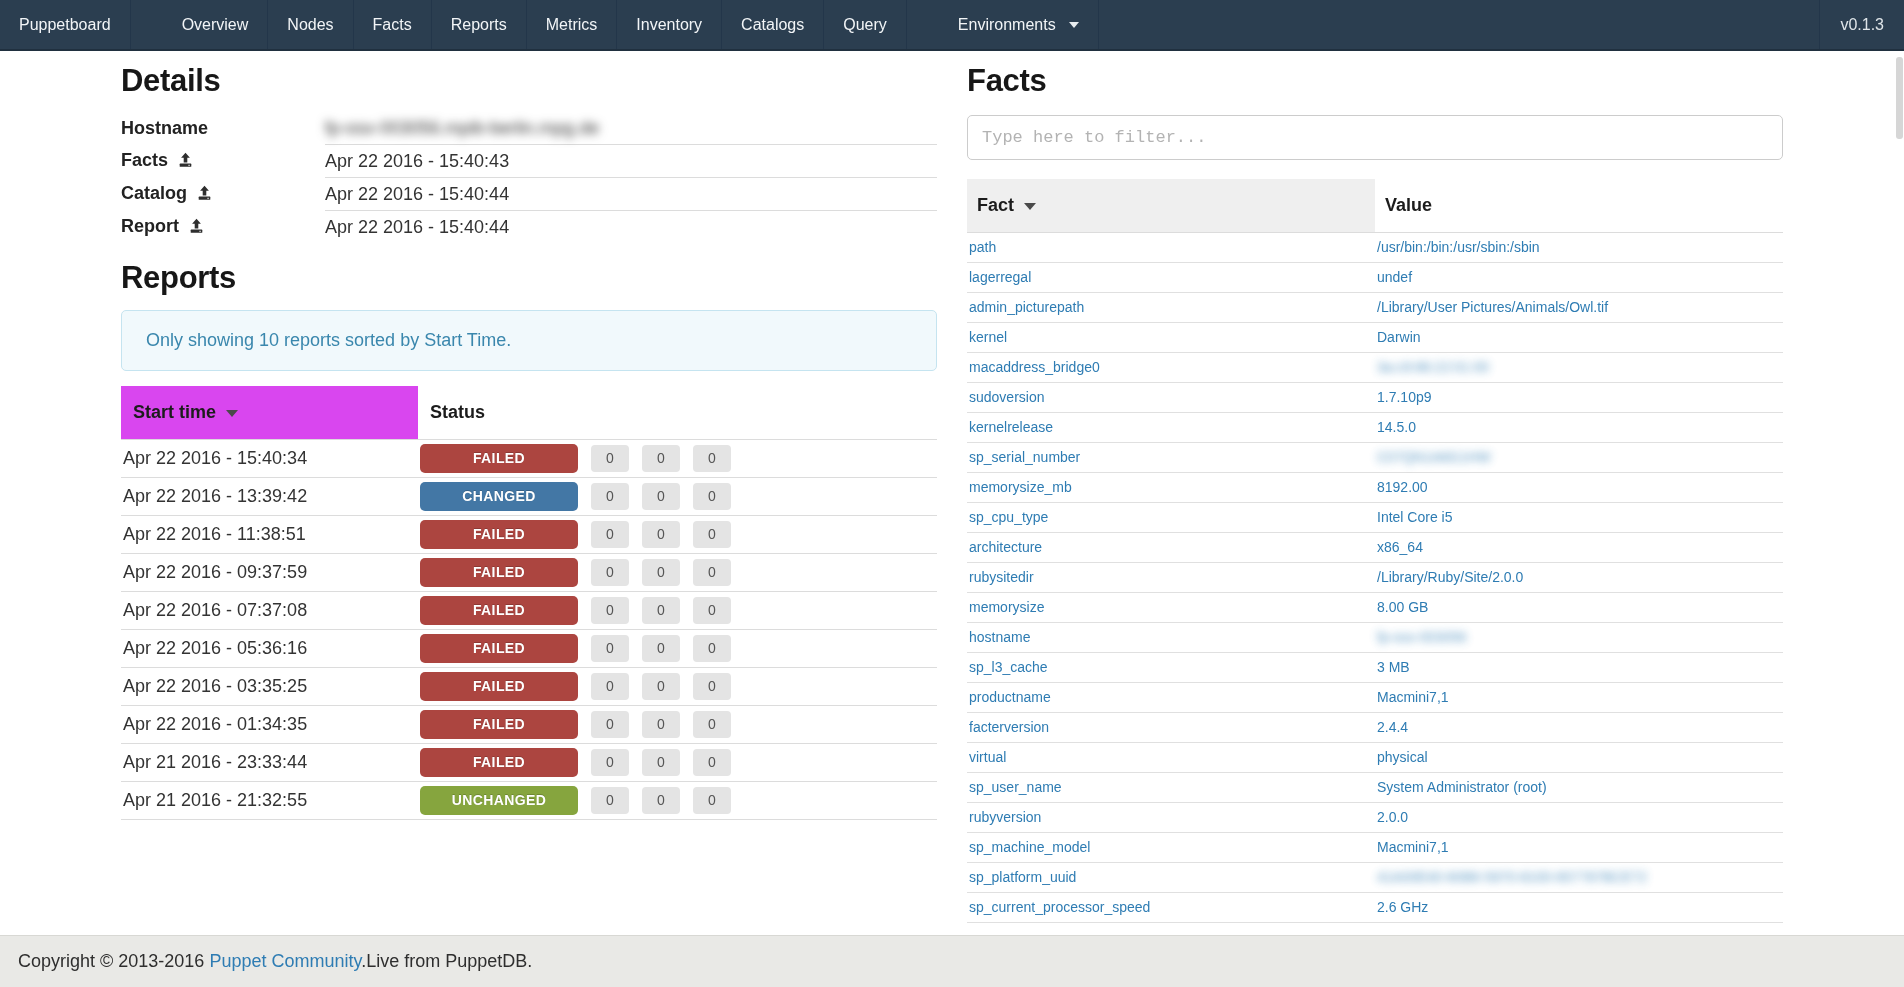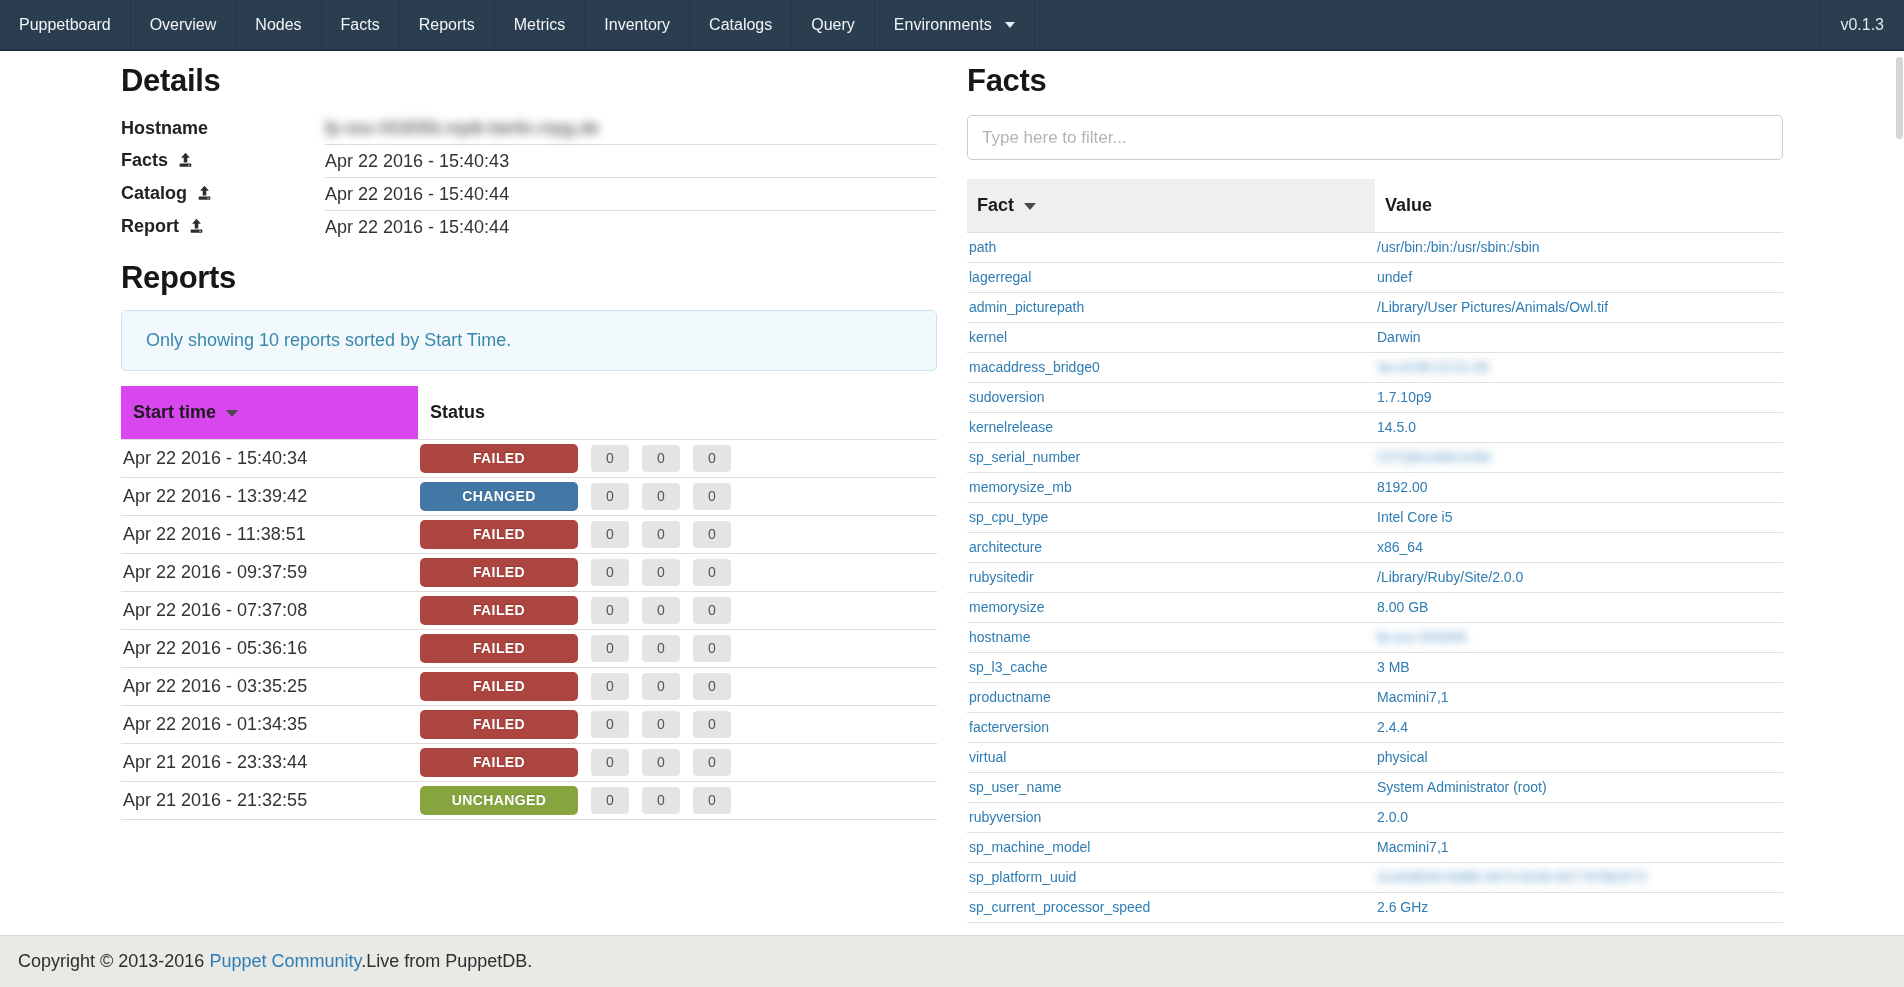--- a/index.html
+++ b/index.html
@@ -10,21 +10,21 @@
     background: #ffffff; color: #333;
   }
   .page { display:flex; flex-direction:column; height:987px; position:relative; }
 
   
   .navbar {
     height: 51px; flex-shrink: 0;
     background: #2b3e50;
     border-bottom: 2px solid #20303f;
     display: flex; align-items: stretch;
-    color: #f2f5f7; font-size: 16px;
+    color: #f2f5f7; font-size: 16px; gap: 32px;
   }
   .nav-items { display: flex; align-items: center; }
   .nav-item {
     line-height: 49px; padding: 0 19px;
     border-right: 1px solid #23364a;
     cursor: pointer; white-space: nowrap;
   }
   .nav-brand { }
   .nav-caret {
     display:inline-block; margin-left: 9px; vertical-align: 2px;
@@ -91,21 +91,21 @@
   .chip {
     display: inline-block; width: 38px; padding: 3px 0; margin-left: 13px;
     border-radius: 4px; background: #e4e4e4; color: #555;
     font-size: 14px; text-align: center;
   }
 
   
   .filter-input {
     width: 100%; height: 45px; border: 1px solid #cccccc; border-radius: 5px;
     padding: 0 14px; font-size: 17px; color: #333; outline: none;
-    font-family: Liberation Sans, sans-serif; margin-top: 2px;
+    font-family: Liberation Mono, monospace; margin-top: 2px;
   }
   .filter-input::placeholder { color: #b3b3b3; }
   .facts-table { width: 100%; border-collapse: collapse; margin-top: 19px; }
   .facts-table th {
     text-align: left; font-size: 18px; color: #1c1c1c;
     padding: 16px 10px; border-bottom: 1px solid #dcdcdc;
   }
   .facts-table th.sorted { background: #efefef; width: 50%; cursor: pointer; }
   .facts-table td {
     font-size: 14px; padding: 4px 2px; line-height: 21px;

